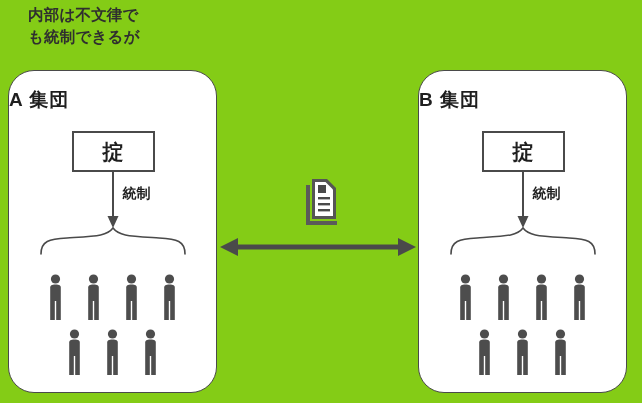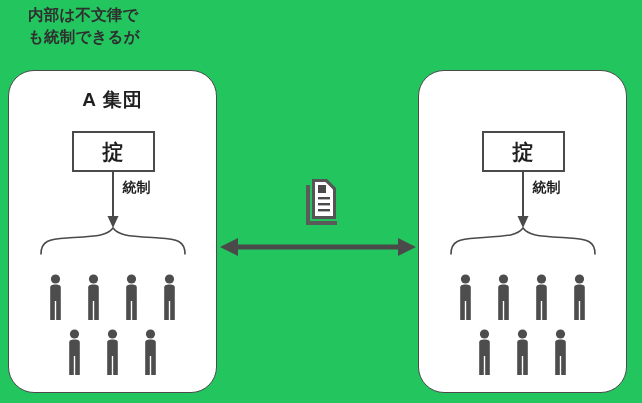--- a/index.html
+++ b/index.html
@@ -8,21 +8,21 @@
     background: #ffffff;
   }
   body {
     font-family: "Liberation Sans", "DejaVu Sans", sans-serif;
     color: #3a3a3a;
   }
   #canvas {
     position: relative;
     width: 642px;
     height: 403px;
-    background: #22c55e;
+    background: #84cc16;
     overflow: hidden;
   }
   .abs { position: absolute; }
 
   
   .top-caption {
     left: 28px;
     top: 4px;
     width: 210px;
     font-size: 15.5px;
@@ -39,21 +39,21 @@
     border-radius: 26px;
     background: #ffffff;
     box-sizing: border-box;
   }
   #group-a { left: 8px;  top: 70px; width: 209px; height: 323px; }
   #group-b { left: 418px; top: 70px; width: 209px; height: 323px; }
 
   .group-title {
     top: 16px;
     width: 100%;
-    text-align: center;
+    text-align: left;
     font-size: 19px;
     font-weight: bold;
     color: #1f1f1f;
     letter-spacing: 1px;
   }
 
   
   .rule-box {
     width: 83px;
     height: 41px;
@@ -78,21 +78,21 @@
   .control-arrow {
     left: 50%;
     margin-left: -9px;
     top: 101px;
     width: 18px;
     height: 58px;
   }
   .control-label {
     left: 50%;
     margin-left: 10px;
-    top: 108px;
+    top: 114px;
     font-size: 14px;
     font-weight: bold;
     color: #1f1f1f;
     white-space: nowrap;
   }
 
   
   .brace {
     left: 50%;
     margin-left: -74px;
@@ -194,20 +194,21 @@
         <circle cx="7.5" cy="5" r="4.6" fill="#4d4d4d"></circle>
         <path d="M2.2,13.5 C2.2,11.6 3.6,10.6 7.5,10.6 C11.4,10.6 12.8,11.6 12.8,13.5 L12.8,27 L2.2,27 Z" fill="#4d4d4d"></path>
         <rect x="2.2" y="27" width="4.6" height="19" fill="#4d4d4d"></rect>
         <rect x="8.2" y="27" width="4.6" height="19" fill="#4d4d4d"></rect>
       </svg>
     </div>
   </div>
 
   <div class="abs group-box" id="group-b">
 
+    <div class="abs group-title">B 集団</div>
 
     <div class="abs rule-box">
       <span>掟</span>
     </div>
 
     <svg class="abs control-arrow" viewBox="0 0 18 58">
       <line x1="9" y1="0" x2="9" y2="46" stroke="#4a4a4a" stroke-width="2"></line>
       <polygon points="9,56 3.5,44 14.5,44" fill="#4a4a4a"></polygon>
     </svg>
 

